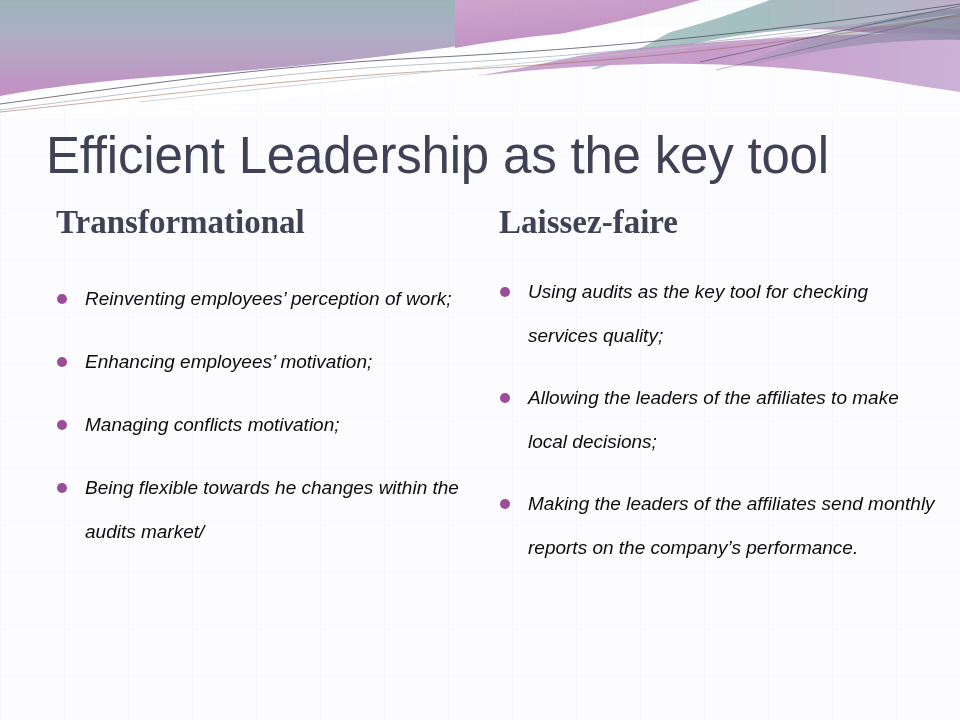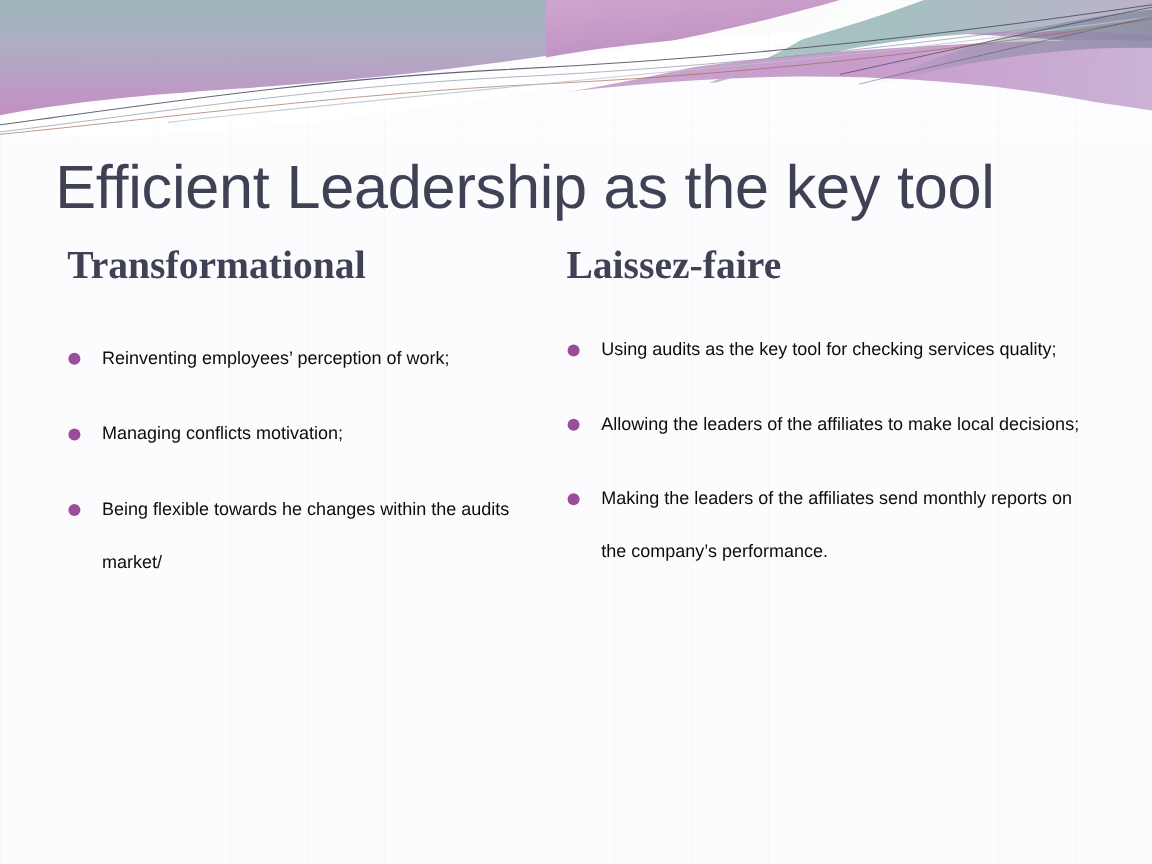--- a/index.html
+++ b/index.html
@@ -73,44 +73,45 @@
     left: 0;
     top: 205px;
     width: 960px;
     z-index: 3;
   }
   .col {
     position: absolute;
     top: 0;
   }
   .col-left  { left: 52px;  width: 425px; }
-  .col-right { left: 468px; width: 440px; }
+  .col-right { left: 495px; width: 440px; }
 
   .col-heading {
     font-family: "Liberation Serif", serif;
     font-size: 33px;
     line-height: 34px;
     font-weight: bold;
     color: #3f4155;
     margin: 0 0 0 4px;
     white-space: nowrap;
   }
 
   .bullet-list {
     list-style: none;
     margin: 0;
     padding: 0;
   }
   .bullet-item {
     position: relative;
     padding-left: 33px;
-    font-size: 15px;
+    font-size: 19px;
     line-height: 44px;
     color: #0c0c0c;
     margin: 0;
+    font-style: italic;
   }
   .bullet-dot {
     position: absolute;
     left: 5px;
     top: 17px;
     width: 10px;
     height: 10px;
     border-radius: 50%;
     background: #9a4d98;
   }
@@ -187,20 +188,24 @@
 
     <div class="col col-left">
       <div class="col-heading">Transformational</div>
       <ul class="bullet-list">
         <li class="bullet-item">
           <span class="bullet-dot"></span>
           <span>Reinventing employees’ perception of work;</span>
         </li>
         <li class="bullet-item">
           <span class="bullet-dot"></span>
+          <span>Enhancing employees’ motivation;</span>
+        </li>
+        <li class="bullet-item">
+          <span class="bullet-dot"></span>
           <span>Managing conflicts motivation;</span>
         </li>
         <li class="bullet-item">
           <span class="bullet-dot"></span>
           <span>Being flexible towards he changes within the audits market/</span>
         </li>
       </ul>
     </div>
 
     <div class="col col-right">

